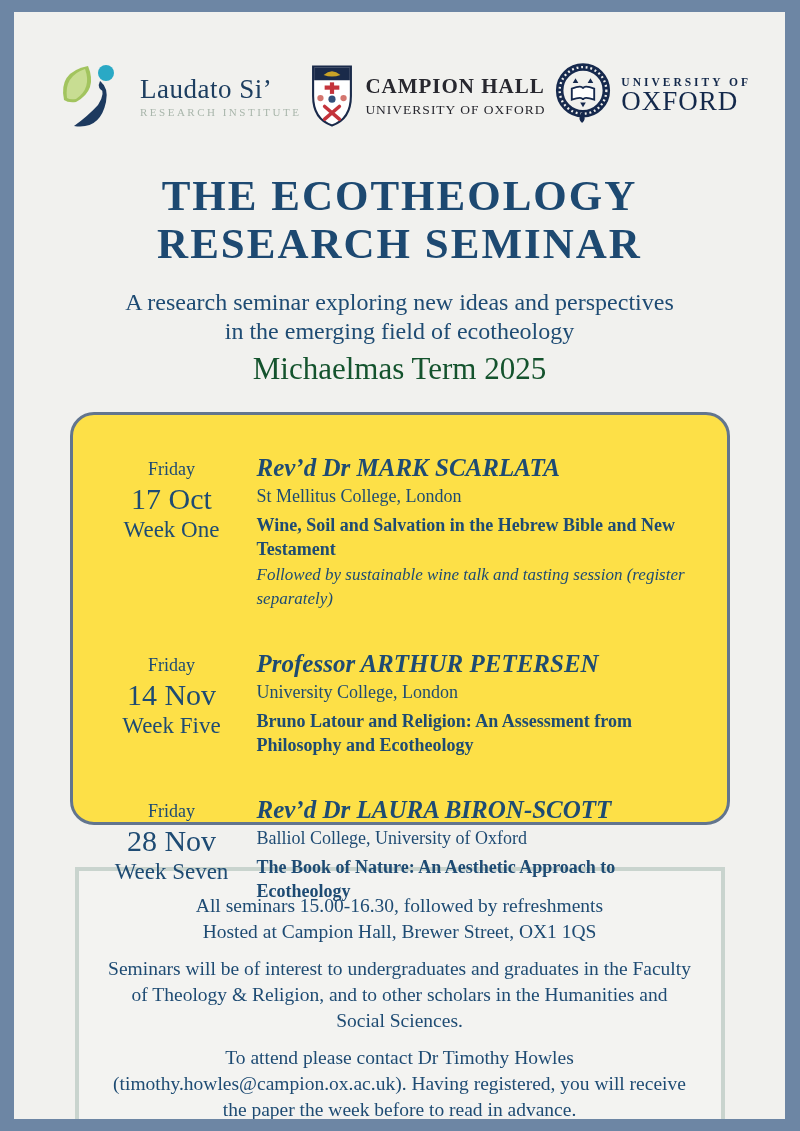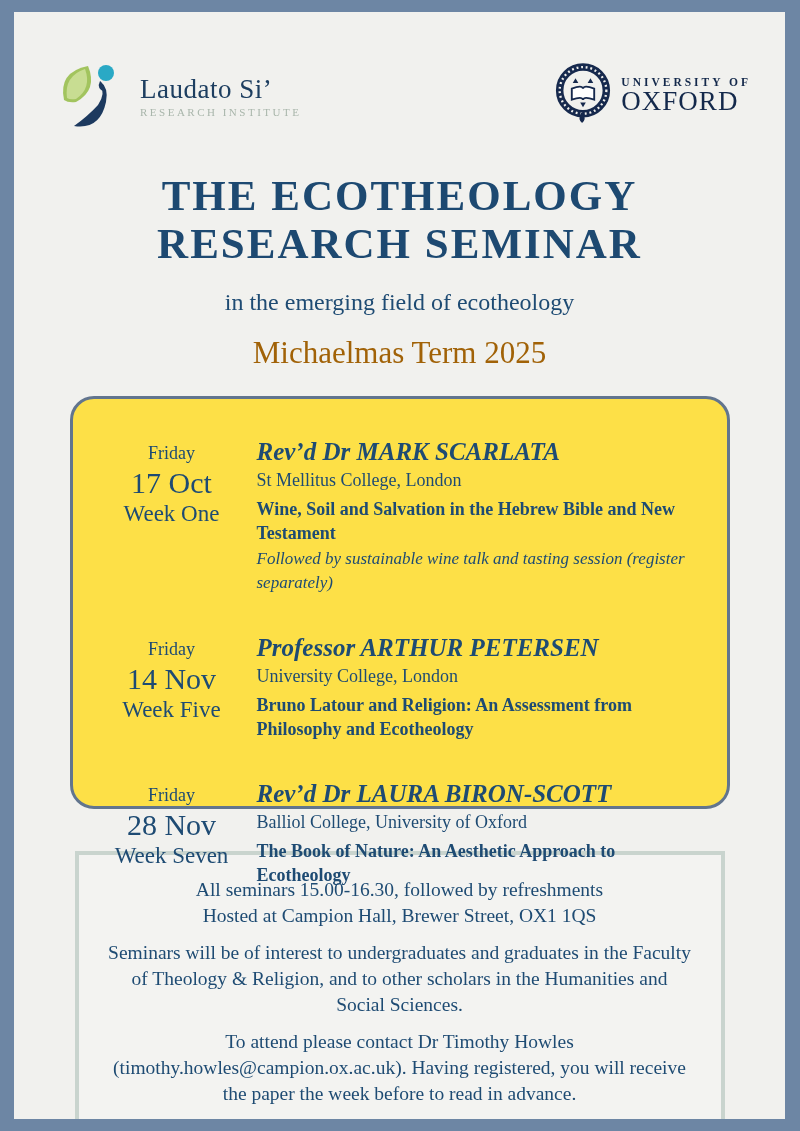--- a/index.html
+++ b/index.html
@@ -39,22 +39,22 @@
   .title {
     margin-top:36px; text-align:center;
     font-size:43px; line-height:48px; font-weight:bold;
     color:#1d4971; letter-spacing:2px;
   }
   .subtitle {
     margin-top:20px; text-align:center;
     font-size:24px; line-height:29px; color:#1e4b73;
   }
   .term {
-    margin-top:18px; text-align:center;
-    font-size:31px; color:#a16207;
+    margin-top:5px; text-align:center;
+    font-size:31px; color:#14532d;
   }
 
   
   .seminar-box {
     width:660px; height:413px;
     margin:25px auto 0;
     background:#fde047;
     border:3px solid #62758e;
     border-radius:24px;
     padding:38px 26px 0 24px;
@@ -104,20 +104,39 @@
           <path d="M18 66 Q44 70 50 42 Q53 28 44 21 Q50 34 42 45 Q32 56 18 66 Z" fill="#1d3a5f"></path>
           <path d="M44 21 Q40 29 49 32 Q47 24 44 21 Z" fill="#1d3a5f"></path>
         </svg>
       </span>
       <span class="laudato-text">
         <div class="laudato-name">Laudato Si’</div>
         <div class="laudato-sub">RESEARCH INSTITUTE</div>
       </span>
     </div>
 
+    <div class="logo">
+      <span>
+        <svg width="42" height="64" viewBox="0 0 40 60">
+          <path d="M2 2 H38 V30 Q38 52 20 58 Q2 52 2 30 Z" fill="#ffffff" stroke="#1a2a4a" stroke-width="2"></path>
+          <path d="M3 3 H37 V15 H3 Z" fill="#1a2a4a"></path>
+          <path d="M12 10 Q20 3 28 10 Q20 13 12 10 Z" fill="#c9a227"></path>
+          <rect x="18" y="17" width="4" height="11" fill="#c4333b"></rect>
+          <rect x="13" y="20" width="14" height="4" fill="#c4333b"></rect>
+          <circle cx="9" cy="32" r="3" fill="#d4766f"></circle>
+          <circle cx="31" cy="32" r="3" fill="#d4766f"></circle>
+          <circle cx="20" cy="33" r="3.4" fill="#33507a"></circle>
+          <path d="M13 40 L27 52 M27 40 L13 52" stroke="#c4333b" stroke-width="3.4" stroke-linecap="round"></path>
+        </svg>
+      </span>
+      <span class="campion-text">
+        <div class="campion-name">CAMPION HALL</div>
+        <div class="campion-sub">UNIVERSITY OF OXFORD</div>
+      </span>
+    </div>
 
     <div class="logo">
       <span>
         <svg width="56" height="66" viewBox="0 0 60 70">
           <circle cx="30" cy="29" r="25" fill="#f1f1ee" stroke="#16294d" stroke-width="8"></circle>
           <circle cx="30" cy="29" r="25" fill="none" stroke="#f1f1ee" stroke-width="2.5" stroke-dasharray="2 3"></circle>
           <path d="M28 53 q-4 7 1 11 q5 -4 1 -11 Z" fill="#16294d"></path>
           <path d="M22 16 l3 5 h-6 Z M38 16 l3 5 h-6 Z" fill="#16294d"></path>
           <path d="M18 27 Q29 23 30 27 Q31 23 42 27 L42 39 Q31 35 30 39 Q29 35 18 39 Z" fill="#ffffff" stroke="#16294d" stroke-width="2"></path>
           <path d="M27 42 l3 5 3 -5 Z" fill="#16294d"></path>
@@ -129,20 +148,21 @@
       </span>
     </div>
   </div>
 
   <h1 class="title">
     <span>THE ECOTHEOLOGY</span><br>
     <span>RESEARCH SEMINAR</span>
   </h1>
 
   <div class="subtitle">
+    <div>A research seminar exploring new ideas and perspectives</div>
     <div>in the emerging field of ecotheology</div>
   </div>
 
   <div class="term">Michaelmas Term 2025</div>
 
   <div class="seminar-box">
 
     <div class="seminar-row">
       <div class="date-col">
         <div class="date-day">Friday</div>

